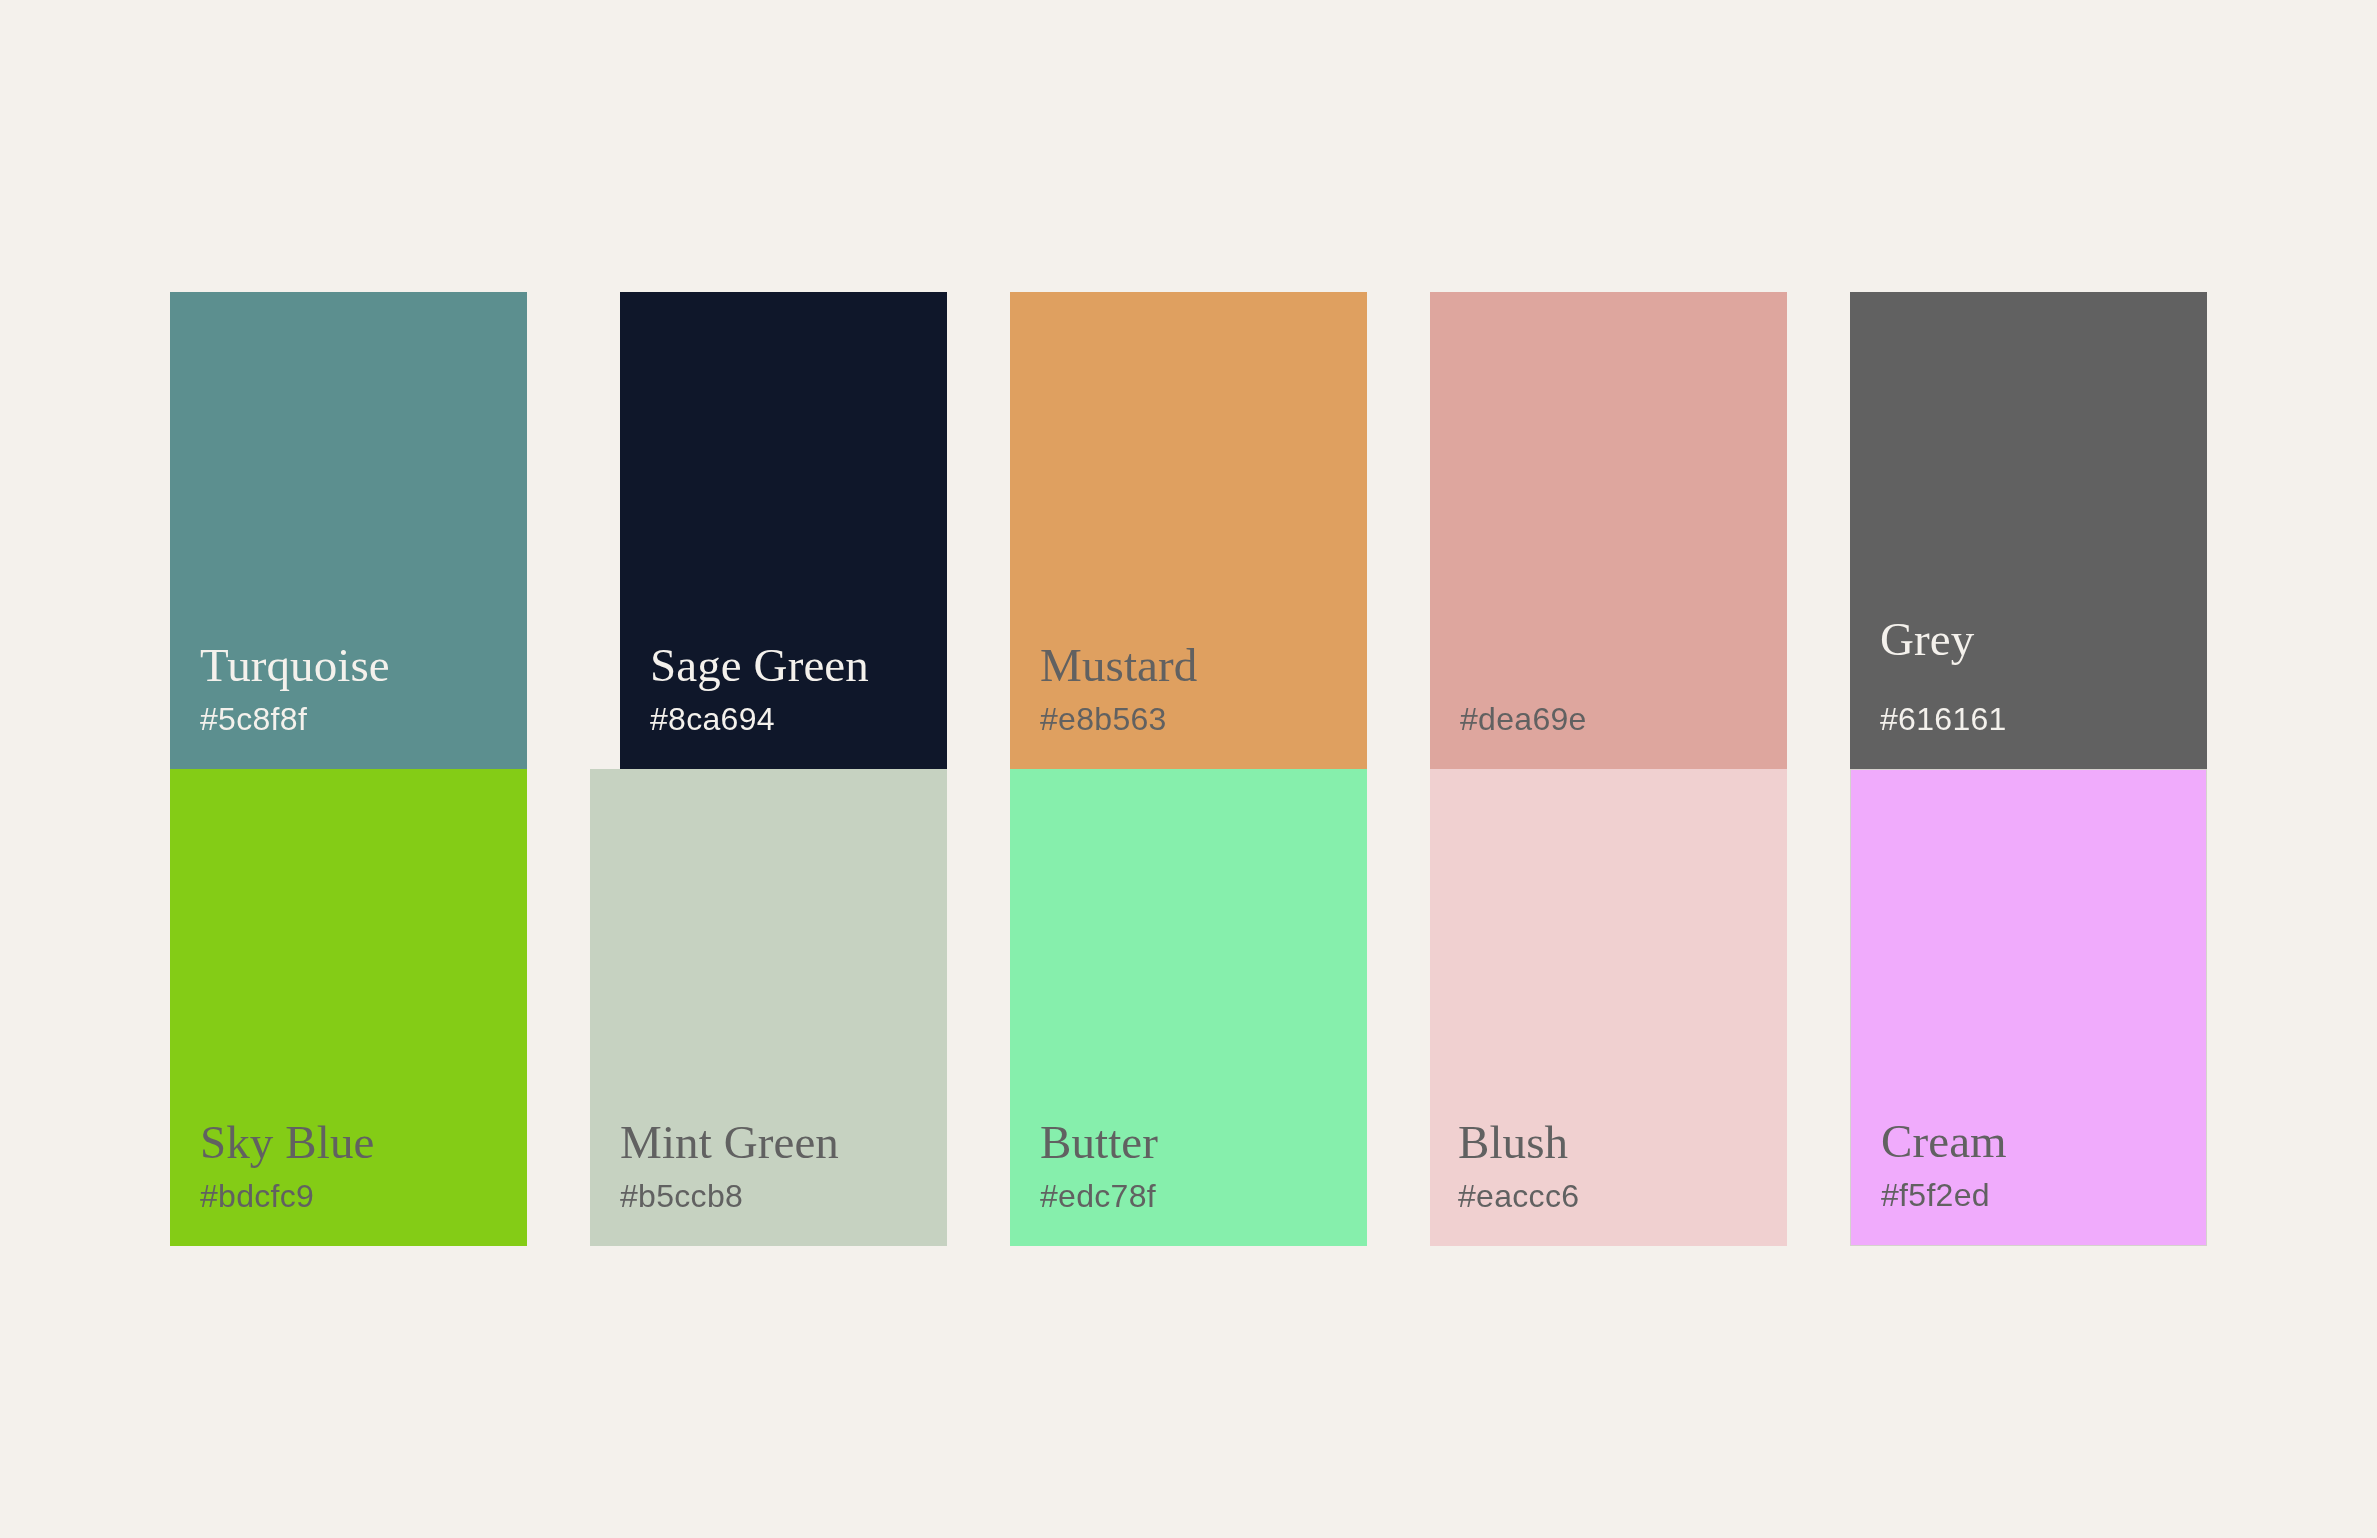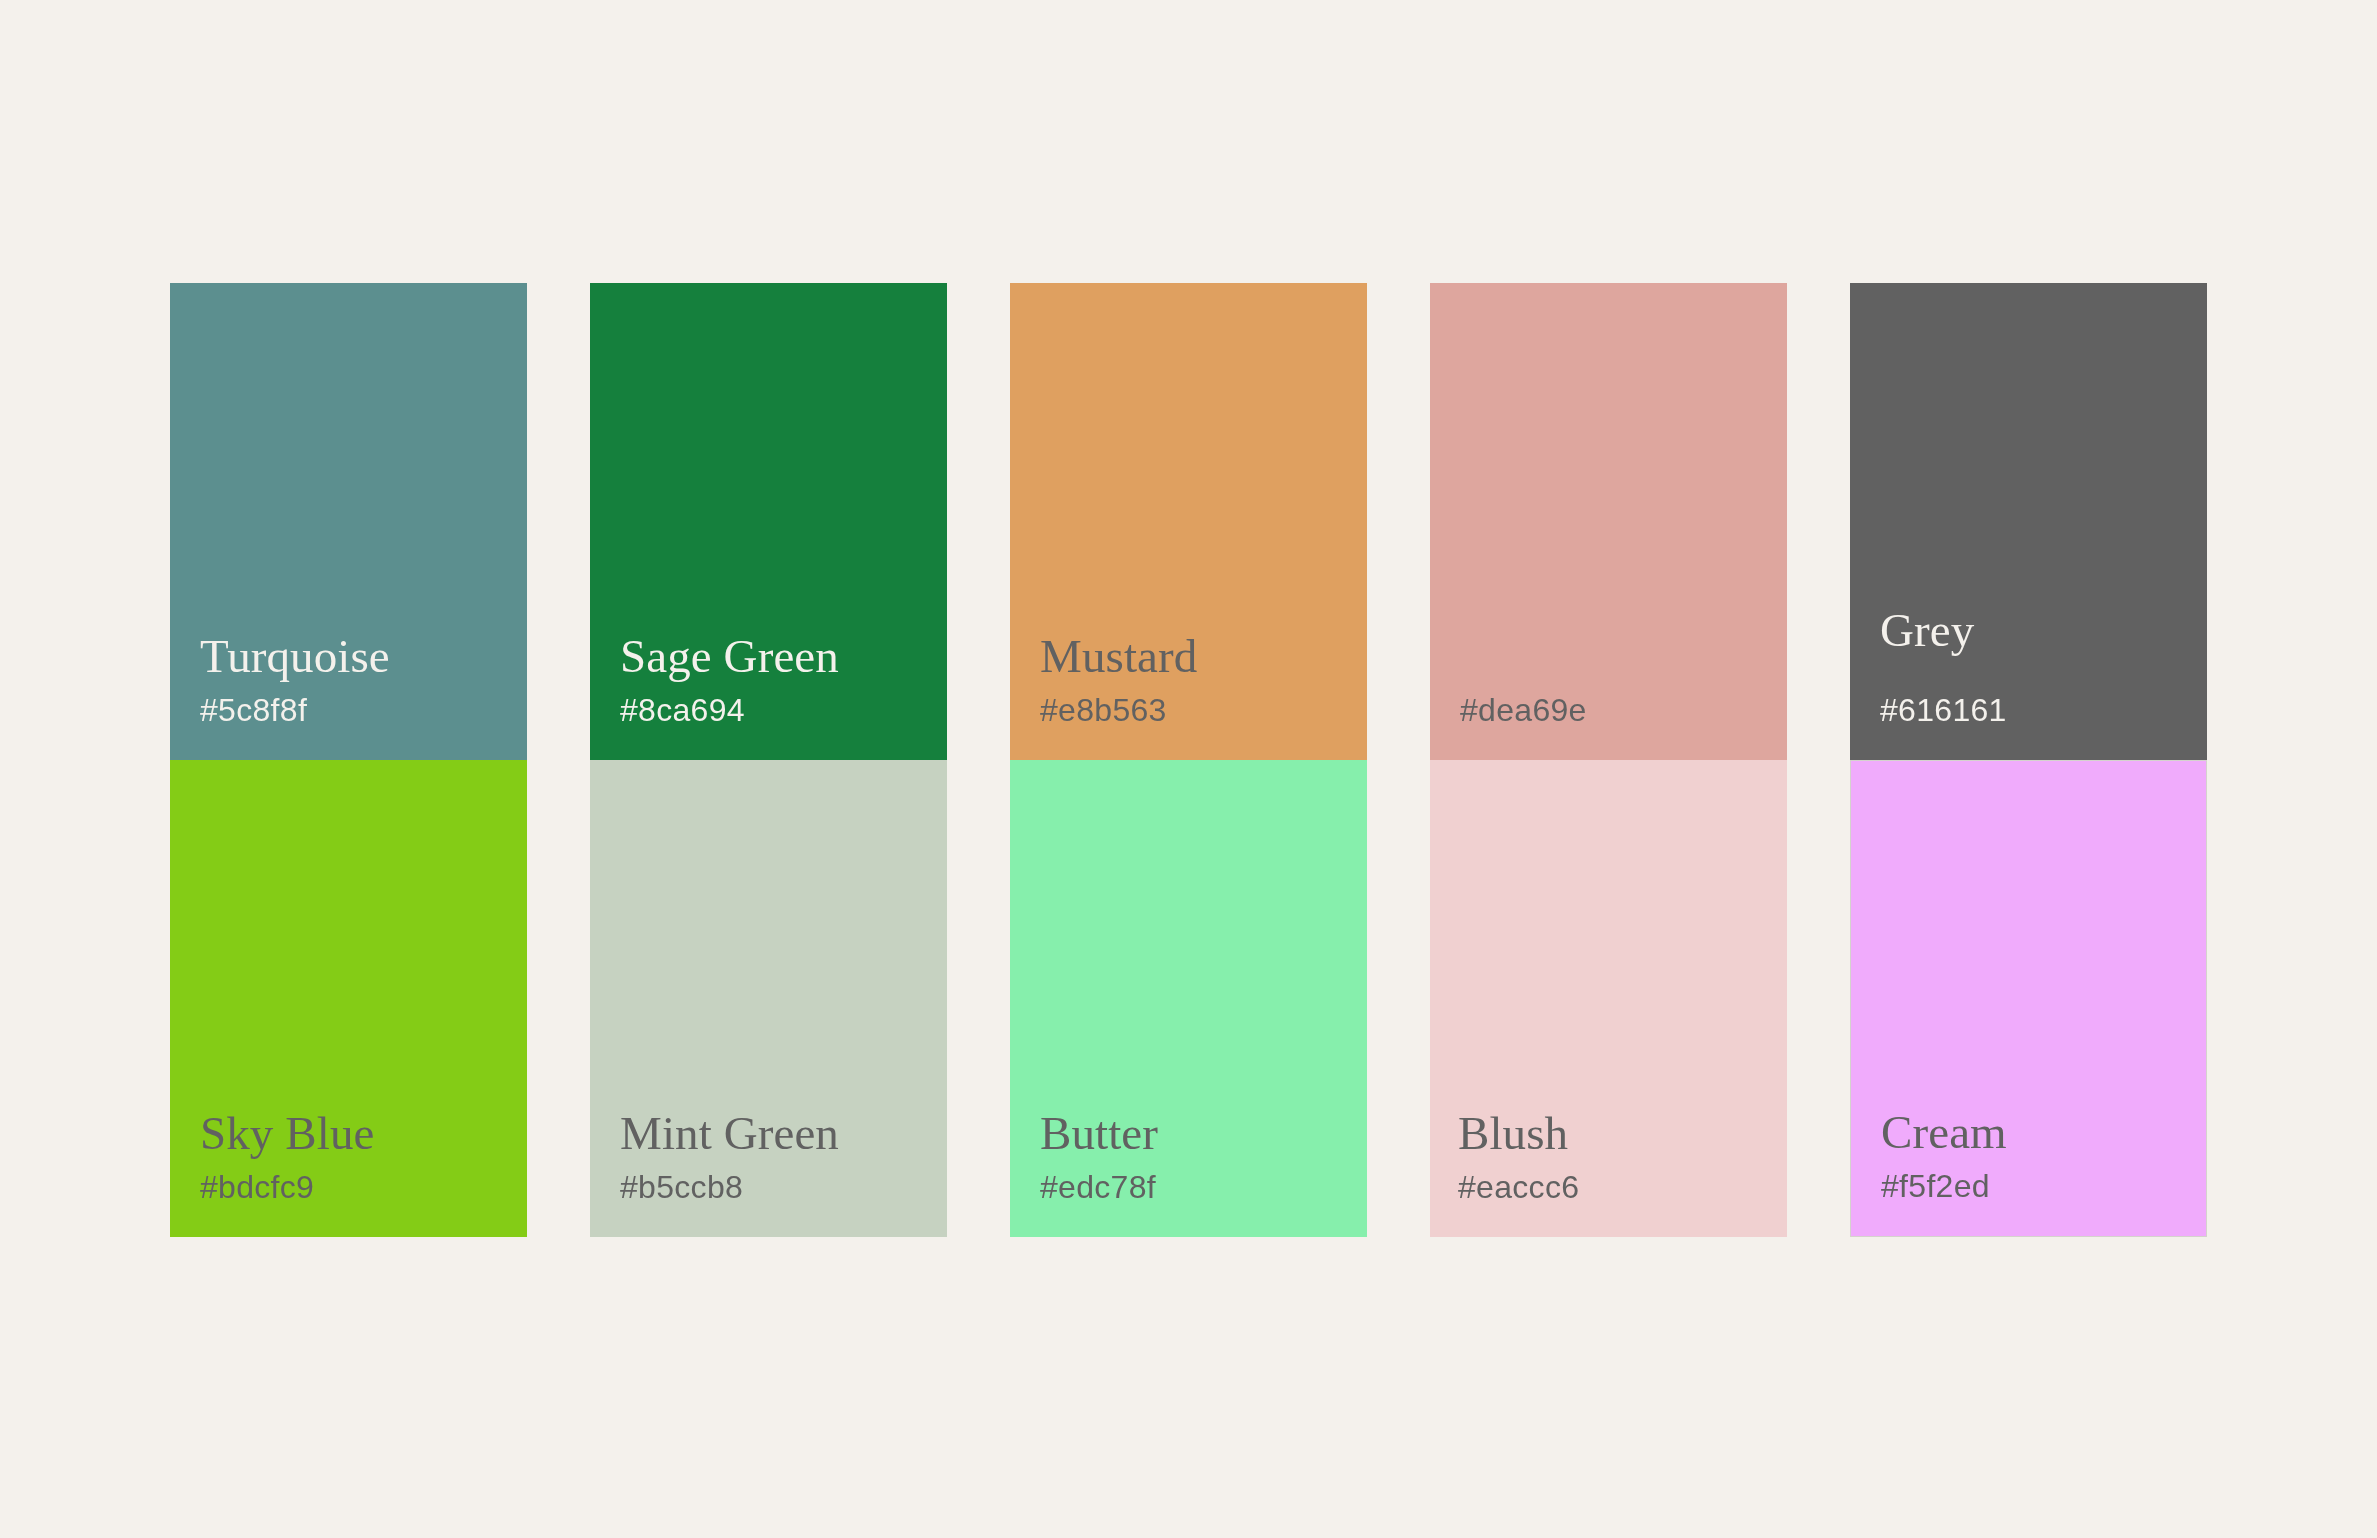--- a/index.html
+++ b/index.html
@@ -17,21 +17,21 @@
   #palette-canvas {
     position: relative;
     width: 2377px;
     height: 1539px;
     background: #f4f1ec;
   }
 
   .palette-grid {
     position: absolute;
     left: 170px;
-    top: 283px;
+    top: 292px;
     width: 2037px;
     height: 954px;
     display: flex;
     flex-direction: row;
     gap: 63px;
   }
 
   .swatch-column {
     width: 357px;
     height: 954px;
@@ -86,21 +86,21 @@
         <span class="swatch-name">Turquoise</span>
         <span class="swatch-hex">#5c8f8f</span>
       </div>
       <div class="swatch-half" style="background: #84cc16; color: rgb(97, 97, 97);">
         <span class="swatch-name">Sky Blue</span>
         <span class="swatch-hex">#bdcfc9</span>
       </div>
     </div>
 
     <div class="swatch-column">
-      <div class="swatch-half" style="background: #15803d; color: rgb(244, 241, 236);">
+      <div class="swatch-half" style="background: #0f172a; color: rgb(244, 241, 236); margin-left: 30px;">
         <span class="swatch-name">Sage Green</span>
         <span class="swatch-hex">#8ca694</span>
       </div>
       <div class="swatch-half" style="background: rgb(198, 210, 193); color: rgb(97, 97, 97);">
         <span class="swatch-name">Mint Green</span>
         <span class="swatch-hex">#b5ccb8</span>
       </div>
     </div>
 
     <div class="swatch-column">

